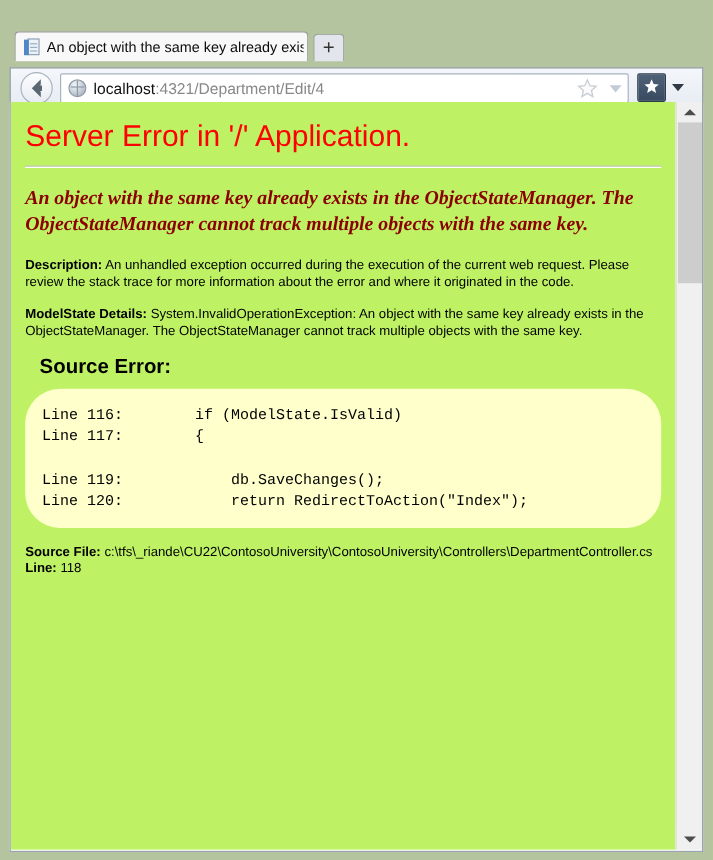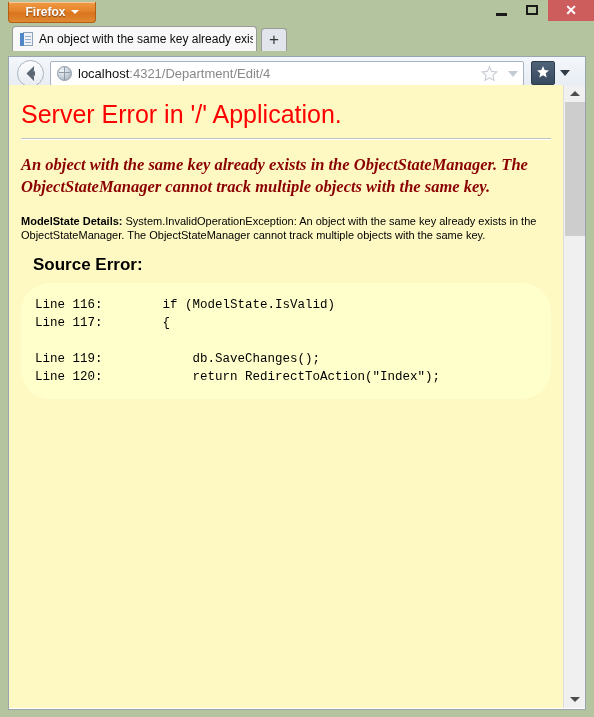--- a/index.html
+++ b/index.html
@@ -276,21 +276,21 @@
     border-top: none;
     box-sizing: border-box;
     overflow: hidden;
   }
   #page {
     position: absolute;
     left: 0; top: 0;
     width: 554px;
     height: 623px;
     overflow: hidden;
-    background: #fef9c3;
+    background: #bef264;
     padding: 0;
     box-sizing: border-box;
   }
   #page-inner {
     padding: 14px 12px 0 12px;
     font-family: "Liberation Sans", sans-serif;
     font-size: 11px;
     color: #000000;
   }
 
@@ -385,33 +385,20 @@
     width: 20px; height: 134px;
     background: #cdcdcd;
     cursor: default;
   }
 </style>
 </head>
 <body>
 
 <div id="window">
 
-  <div id="titlebar">
-    <div id="firefox-button"><span>Firefox</span><span class="ff-caret"></span></div>
-
-    <div class="win-btn" id="btn-minimize">
-      <span class="bar"></span>
-    </div>
-    <div class="win-btn" id="btn-maximize">
-      <span class="box"></span>
-    </div>
-    <div class="win-btn" id="btn-close">
-      <span class="x">✕</span>
-    </div>
-  </div>
 
   <div id="tabstrip">
     <div id="tab-active">
       <span id="tab-favicon">
         <span class="pg"></span>
         <span class="spine"></span>
         <span class="ln" style="top:4px"></span>
         <span class="ln" style="top:7px"></span>
         <span class="ln" style="top:10px"></span>
       </span>
@@ -450,33 +437,40 @@
   <div id="content-frame">
 
     <div id="page">
       <div id="page-inner">
 
         <h1 id="error-title">Server Error in '/' Application.</h1>
         <hr class="rule">
 
         <h2 id="exception-message">An object with the same key already exists in the ObjectStateManager. The ObjectStateManager cannot track multiple objects with the same key.</h2>
 
+        <p class="para">
+          <b>Description:</b><span> An unhandled exception occurred during the execution of the current web request. Please review the stack trace for more information about the error and where it originated in the code.</span>
+        </p>
 
         <p class="para">
           <b>ModelState Details:</b><span> System.InvalidOperationException: An object with the same key already exists in the ObjectStateManager. The ObjectStateManager cannot track multiple objects with the same key.</span>
         </p>
 
         <p class="section-head">Source Error:</p>
 
         <div class="codeblock"><span>Line 116:        if (ModelState.IsValid)
 Line 117:        {
 </span><span>
 Line 119:            db.SaveChanges();
 Line 120:            return RedirectToAction("Index");</span></div>
 
+        <p class="srcfile">
+          <b>Source File:</b><span> c:\tfs\_riande\CU22\ContosoUniversity\ContosoUniversity\Controllers\DepartmentController.cs</span><br>
+          <b>Line:</b><span> 118</span>
+        </p>
 
 
 
       </div>
     </div>
 
     <div id="scrollbar">
       <div id="sb-up">
           <span class="chev"></span>
         </div>

